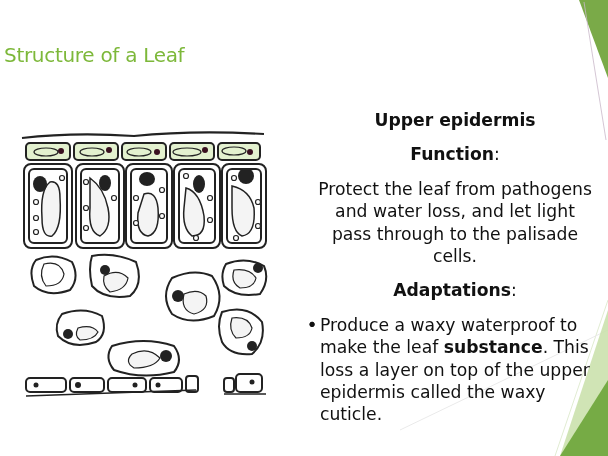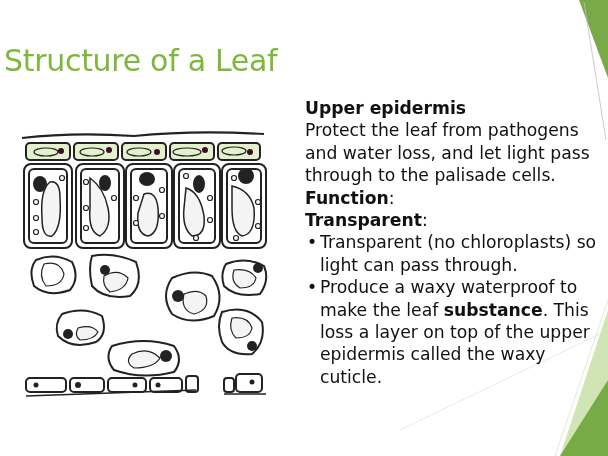--- a/index.html
+++ b/index.html
@@ -1,21 +1,21 @@
 <!DOCTYPE html>
 <html><head>
 <meta charset="utf-8">
 <style>
   html,body{margin:0;padding:0;}
   body{width:608px;height:456px;position:relative;overflow:hidden;background:#ffffff;font-family:"DejaVu Sans",sans-serif;}
   .deco{position:absolute;left:0;top:0;}
-  .title{position:absolute;left:4px;top:43px;font-size:30px;color:#7db83a;letter-spacing:-0.3px;white-space:nowrap;}
+  .title{position:absolute;left:4px;top:43px;font-size:20px;color:#7db83a;letter-spacing:-0.3px;white-space:nowrap;}
   .diagram{position:absolute;left:14px;top:128px;}
   .textblock{position:absolute;left:305px;top:97px;width:300px;font-size:17.2px;line-height:22.4px;color:#111;}
-  .textblock p{margin:0;}
+  .textblock p{margin:12px;text-align:center;}
   .b{font-weight:bold;}
   ul{margin:0;padding:0;list-style:none;}
   li{position:relative;padding-left:15px;}
   li .bul{position:absolute;left:2px;top:0;}
 </style>
 </head>
 <body>
 
 <svg class="deco" width="608" height="456" viewBox="0 0 608 456">
   <polygon points="579,0 608,0 608,78" fill="#7aaa48"></polygon>
@@ -141,20 +141,20 @@
         <circle cx="64" cy="257" r="3"></circle>
         <circle cx="121" cy="257" r="2.5"></circle>
       <circle cx="144" cy="257" r="2.5"></circle>
         <circle cx="238" cy="254" r="2.5"></circle>
     </g>
   </g>
 </svg>
 
 <div class="textblock">
   <p class="b">Upper epidermis</p>
+  <p><span class="b">Function</span><span>:</span></p>
   <p>Protect the leaf from pathogens and water loss, and let light pass through to the palisade cells.</p>
-  <p><span class="b">Function</span><span>:</span></p>
-  <p><span class="b">Transparent</span><span>:</span></p>
+  <p><span class="b">Adaptations</span><span>:</span></p>
   <ul>
-    <li><span class="bul">•</span><span>Transparent (no chloroplasts) so light can pass through.</span></li>
+    <li><span class="bul">•</span></li>
     <li><span class="bul">•</span><span>Produce a waxy waterproof to make the leaf </span><span class="b">substance</span><span>. This loss a layer on top of the upper epidermis called the waxy cuticle.</span></li>
   </ul>
 </div>
 
 </body></html>

